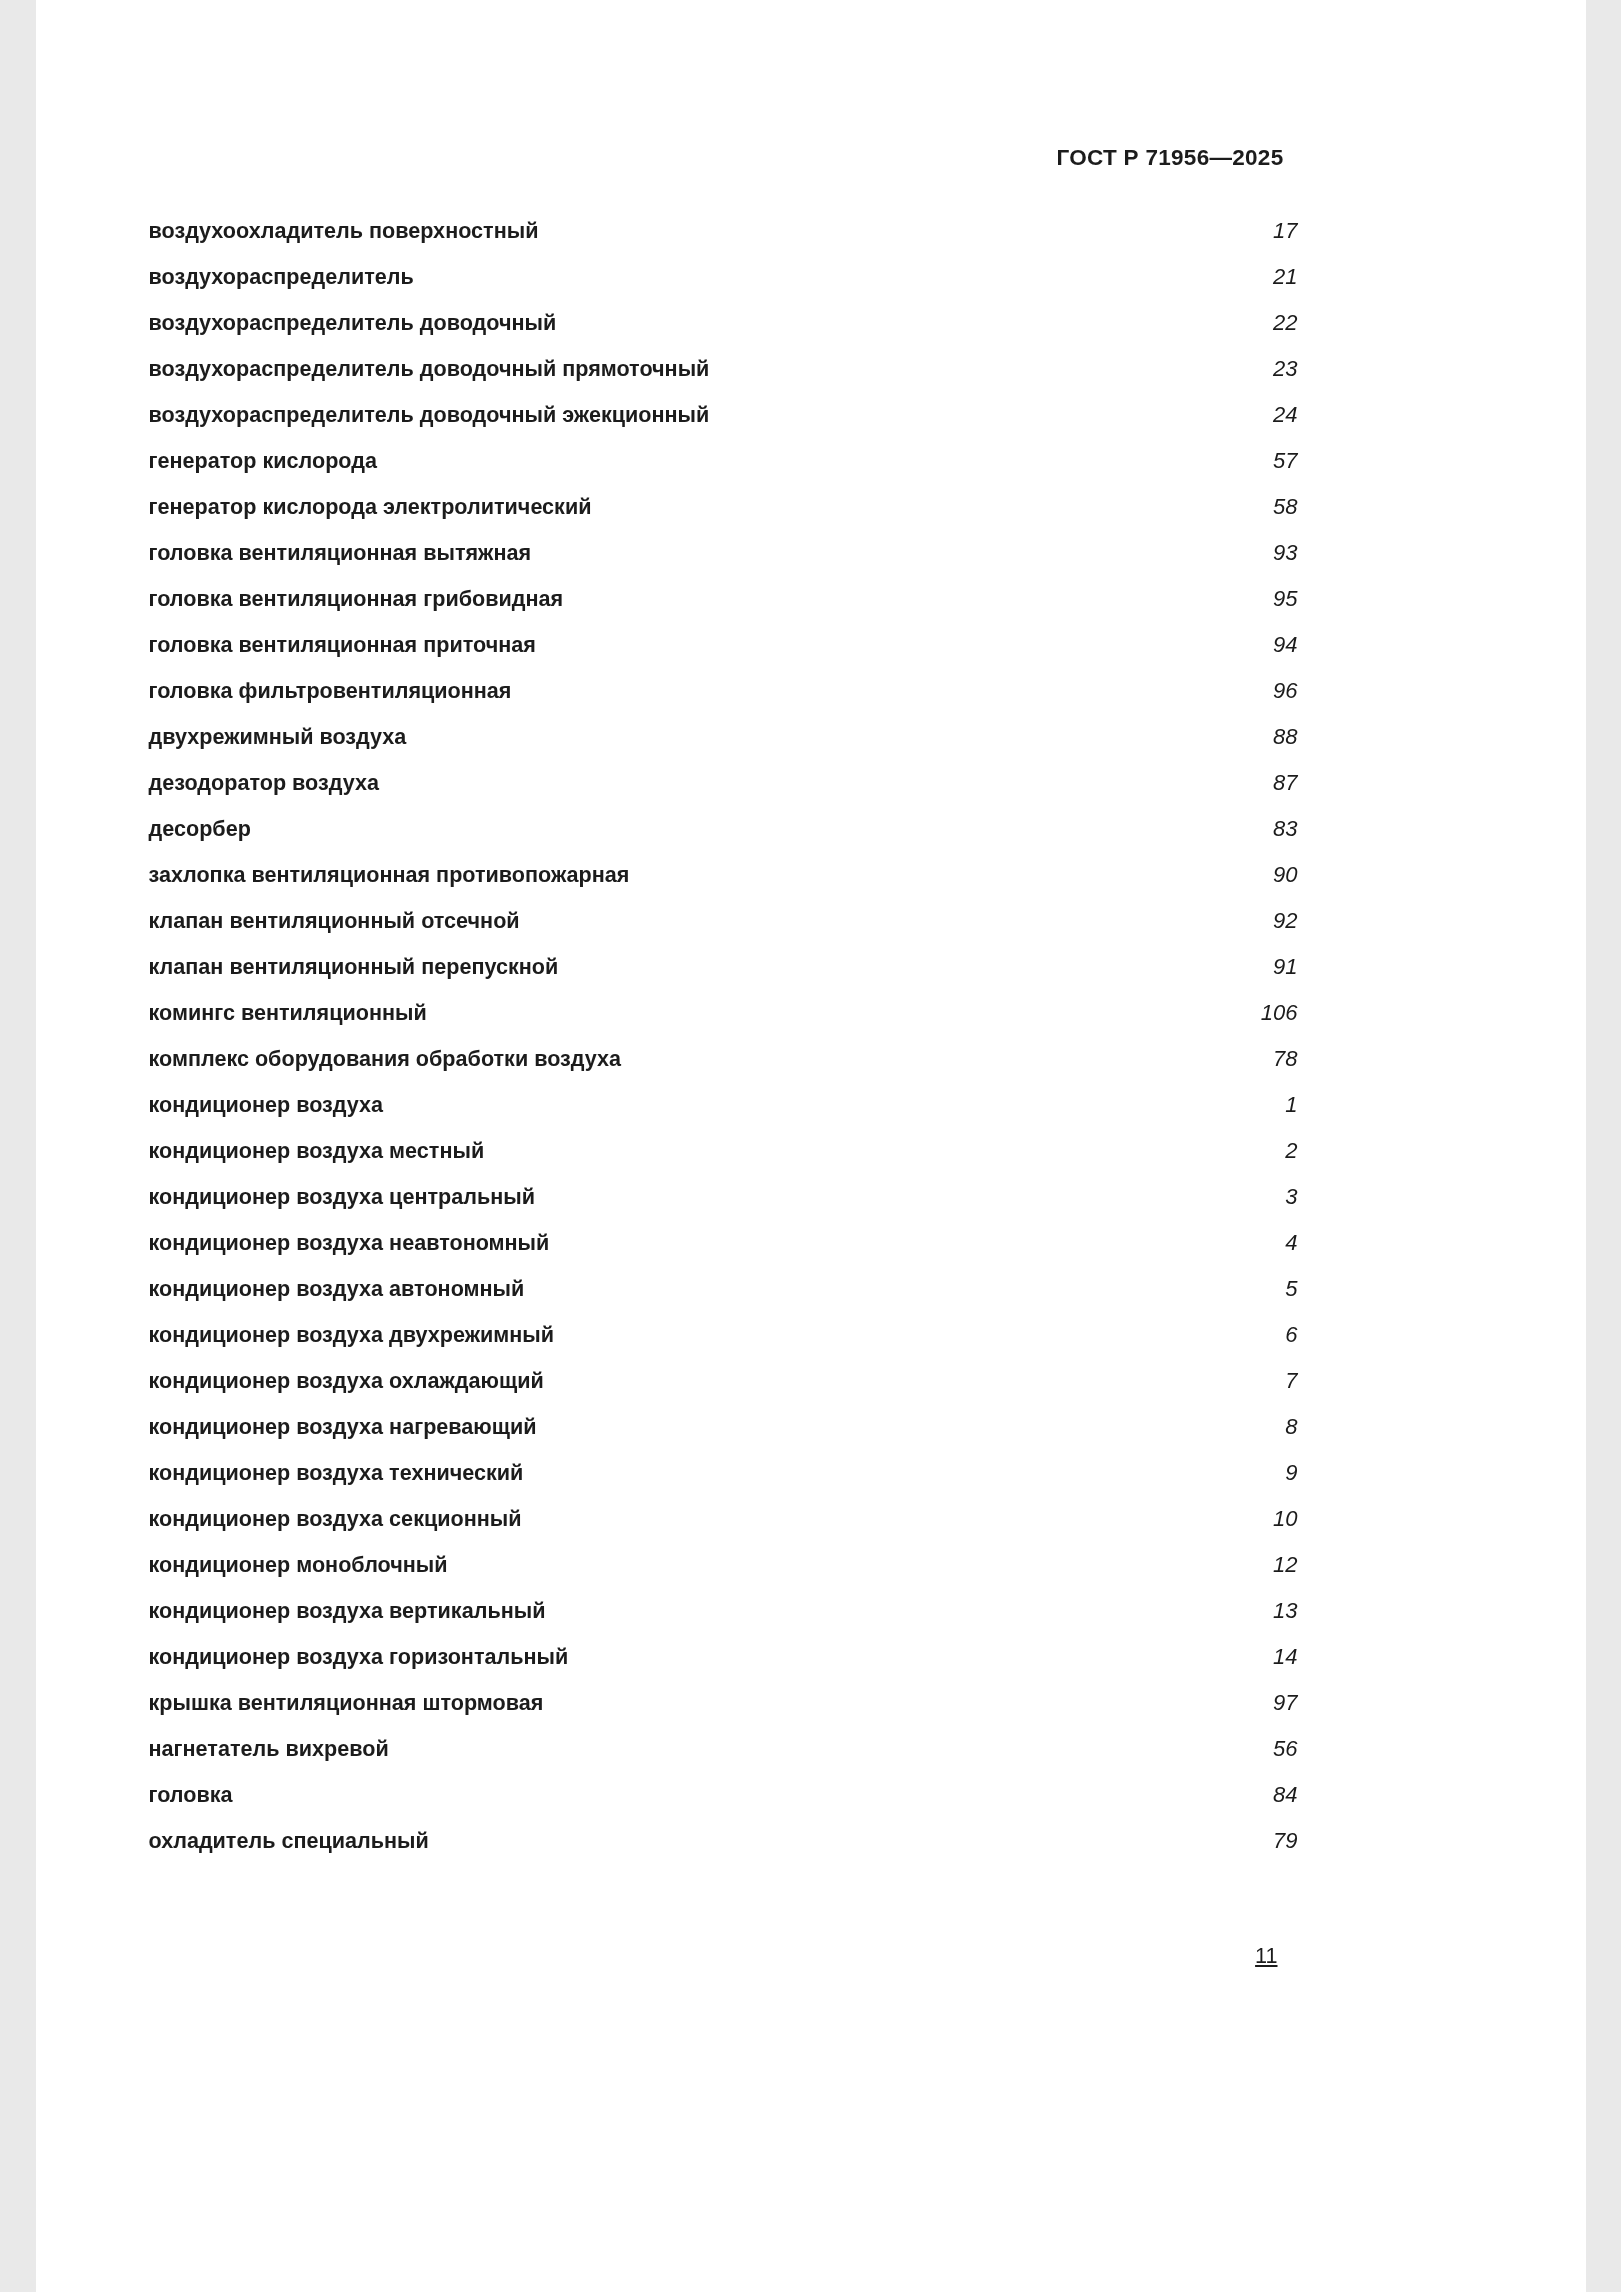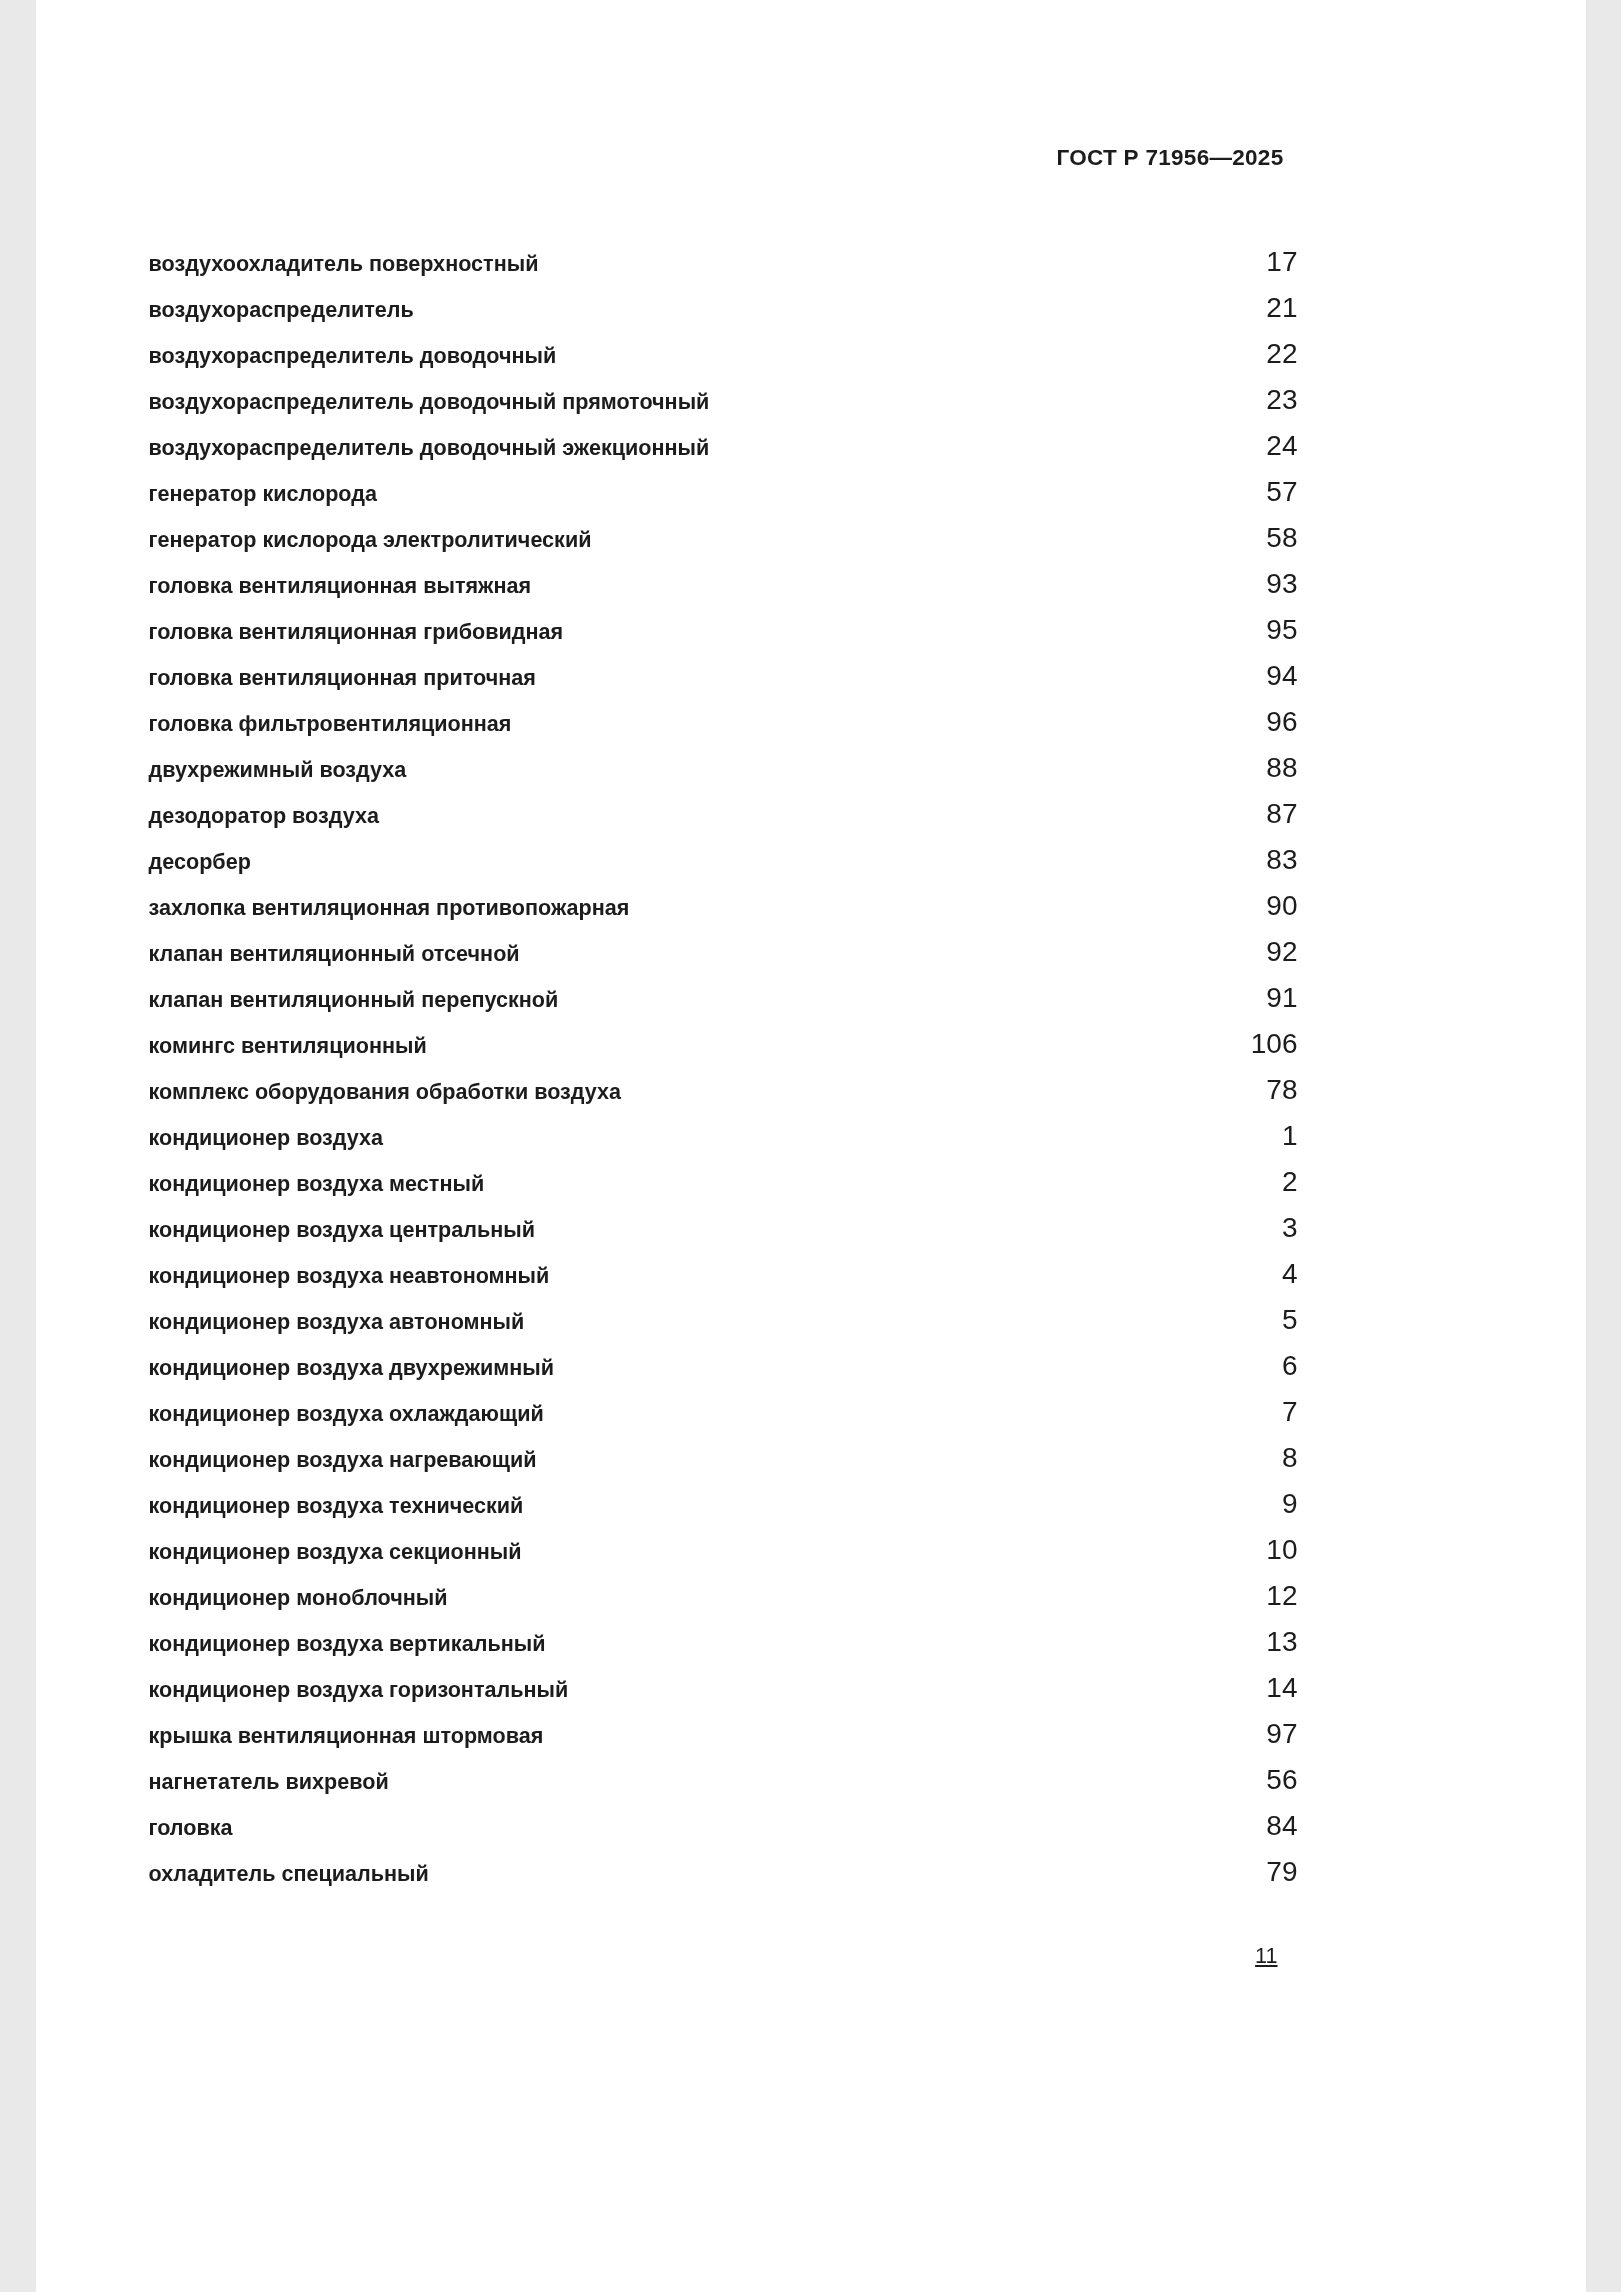--- a/index.html
+++ b/index.html
@@ -21,37 +21,37 @@
     font-size: 22.5px;
     font-weight: bold;
     letter-spacing: 0.3px;
     white-space: nowrap;
   }
   .index-list {
     position: absolute;
     top: 218px;
     left: 113px;
     width: 1149px;
-    margin-top: 28px;
   }
   .index-row {
     display: flex;
     justify-content: space-between;
     align-items: baseline;
     height: 46px;
   }
   .index-term {
     font-weight: bold;
     font-size: 21.6px;
     white-space: nowrap;
   }
   .index-page {
     font-weight: normal;
-    font-size: 28px;
+    font-size: 22px;
     padding-left: 19.6px;
+    font-style: italic;
   }
   .page-footer {
     position: absolute;
     top: 1943px;
     right: 308px;
     font-size: 21.6px;
     font-weight: normal;
     text-decoration: underline;
   }
 </style>

